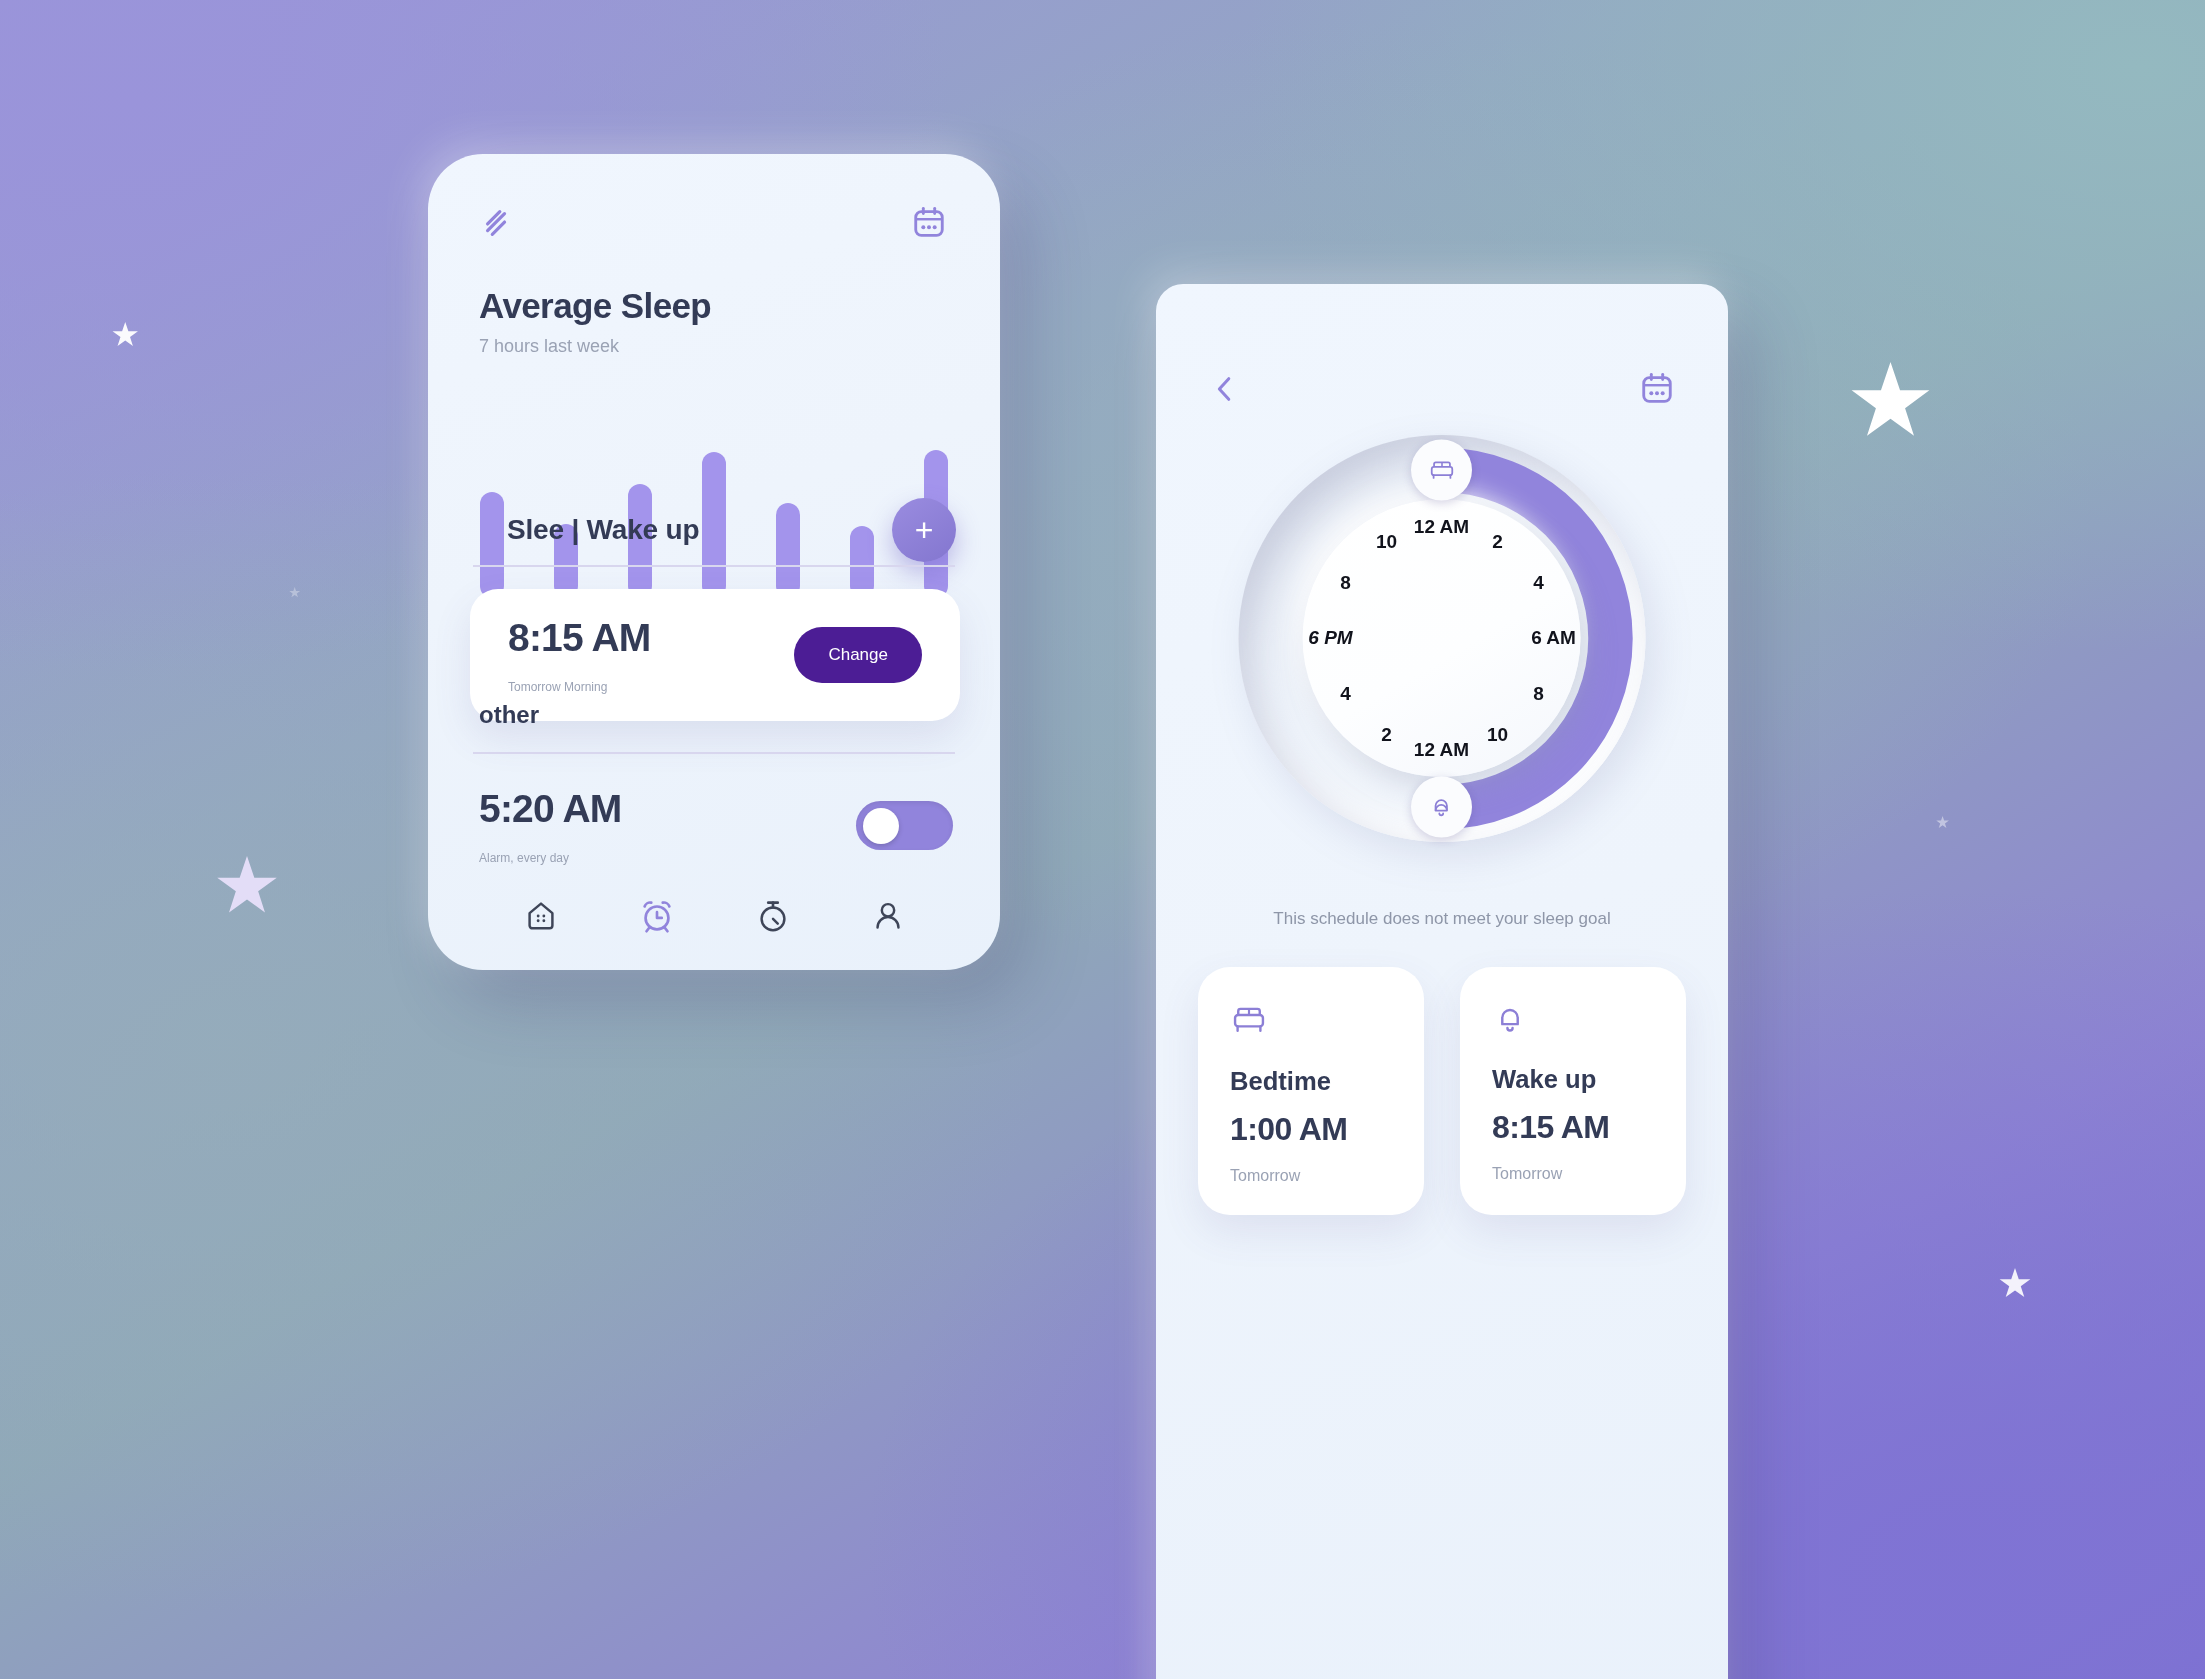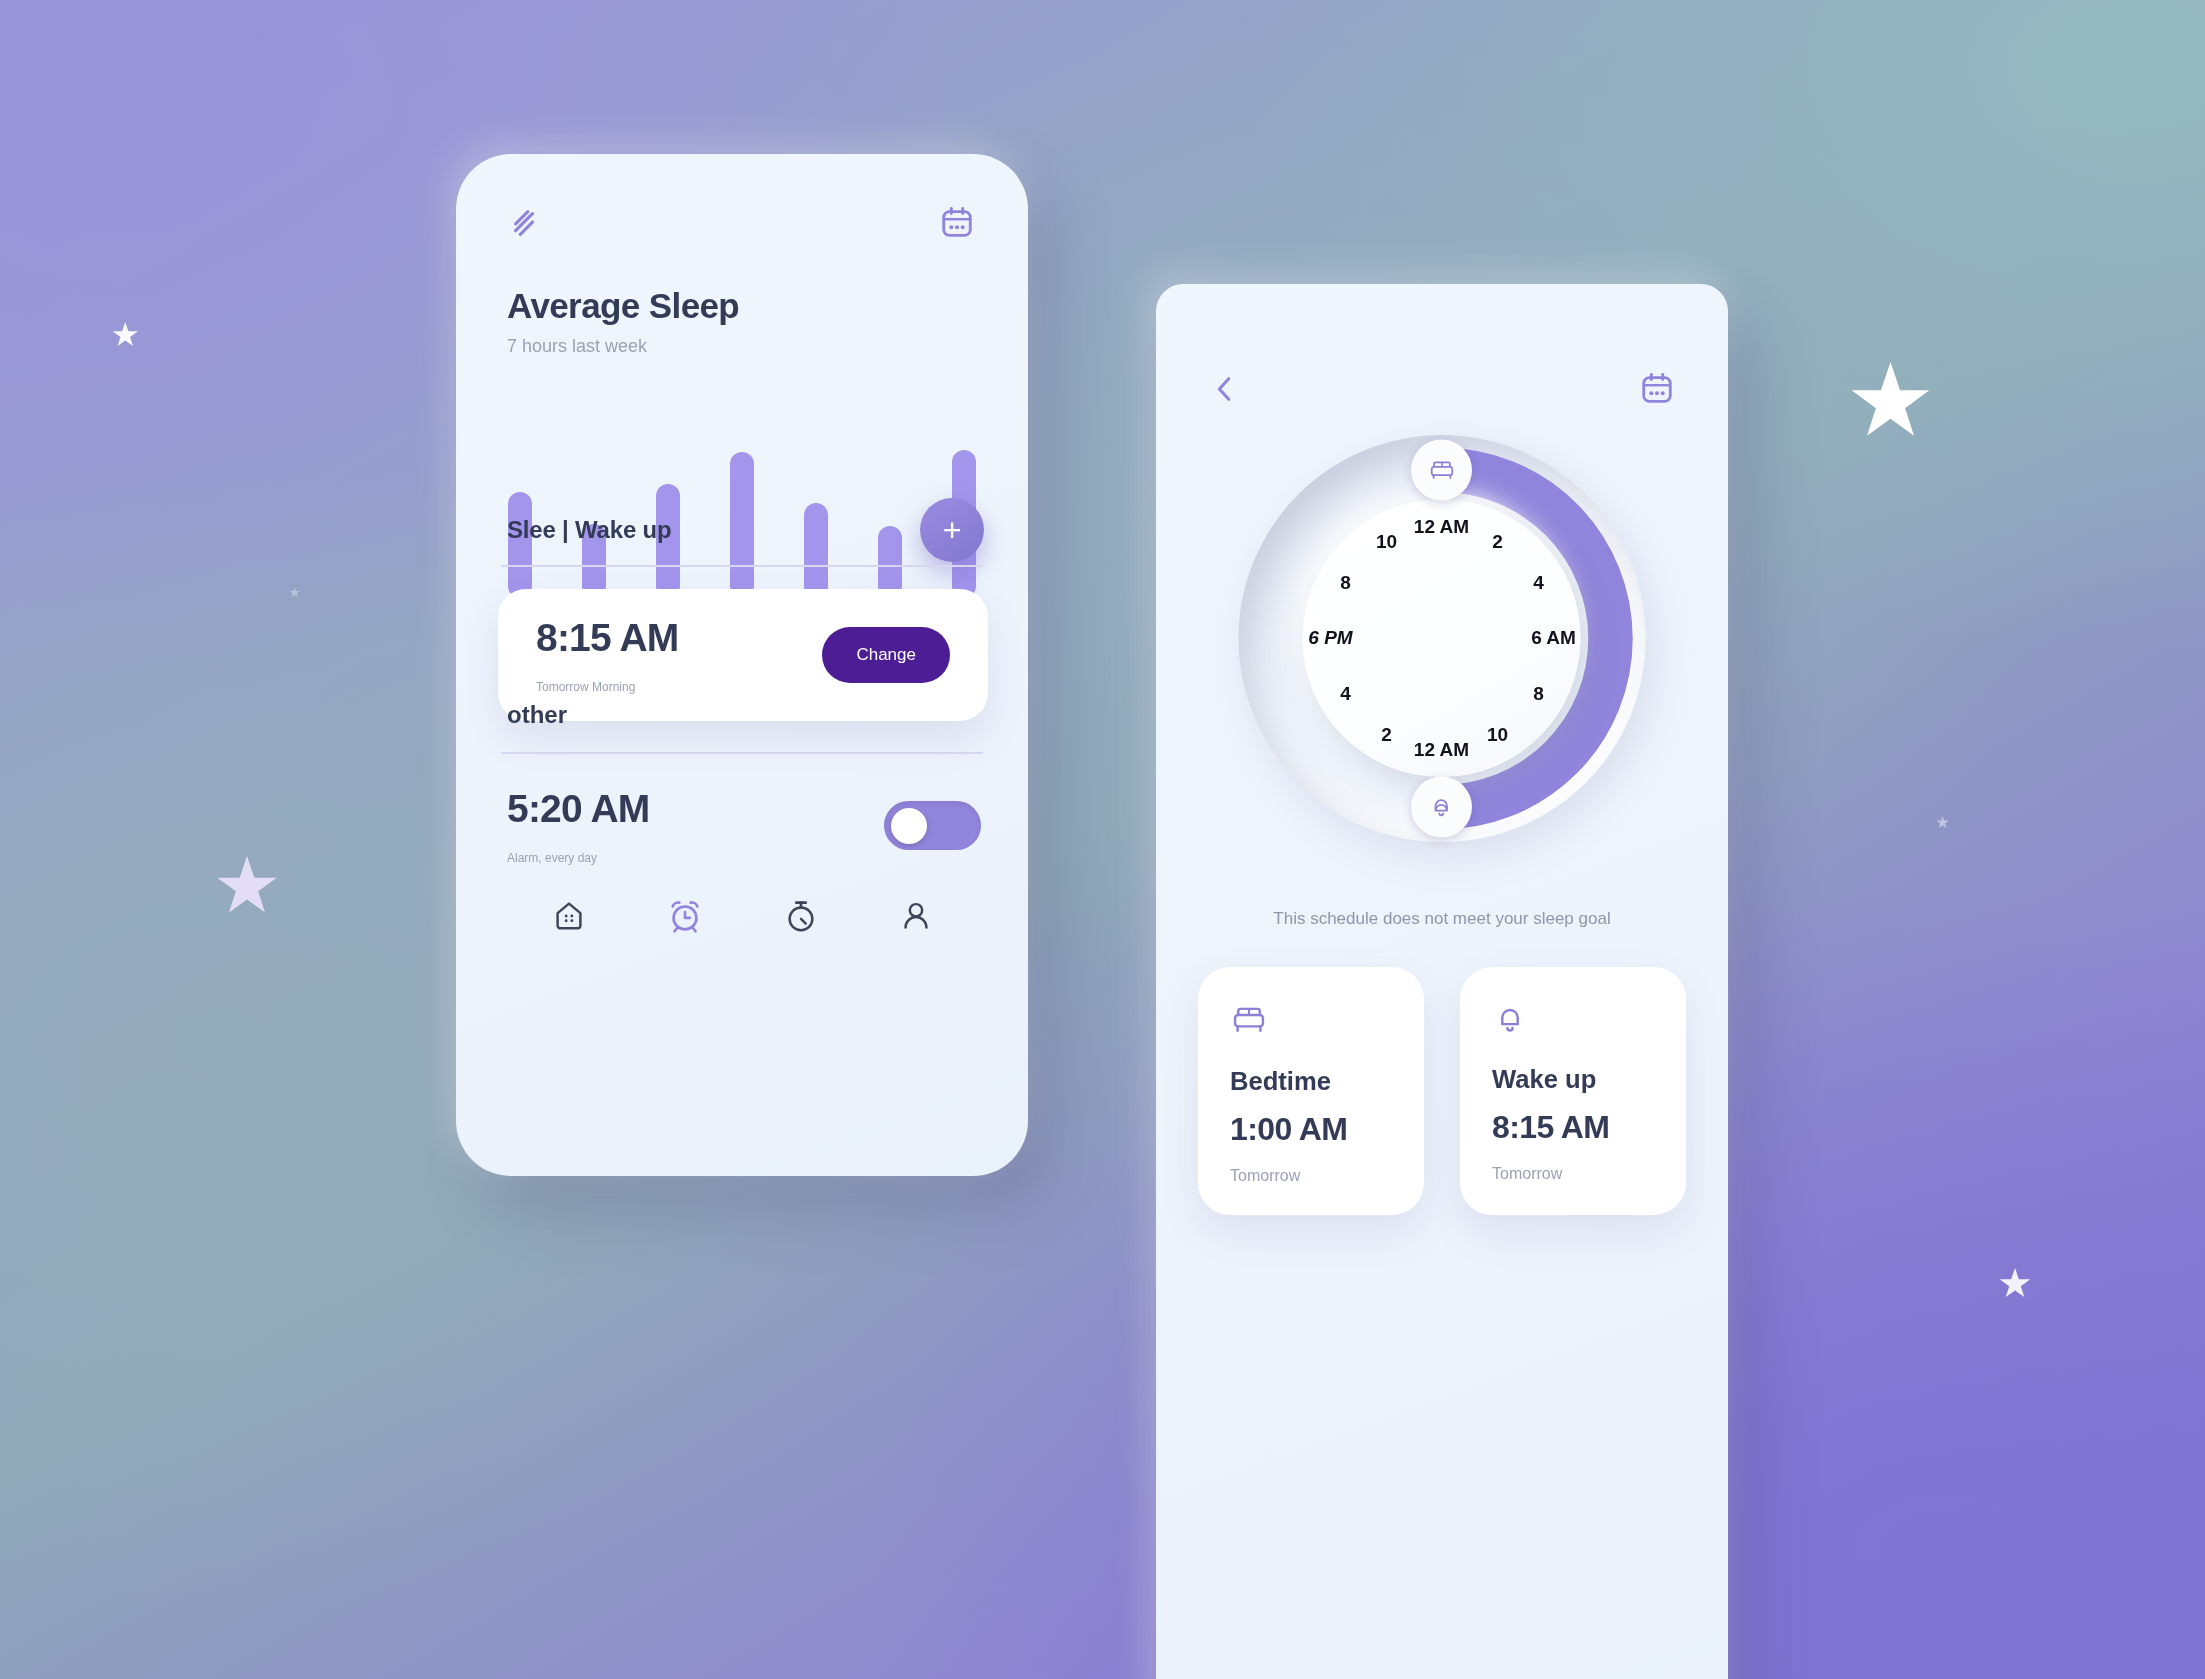--- a/index.html
+++ b/index.html
@@ -25,21 +25,21 @@
     clip-path: polygon(50% 0%, 61.8% 35%, 98% 35%, 68% 57%, 79% 91%, 50% 70%, 21% 91%, 32% 57%, 2% 35%, 38.2% 35%);
   }
 
   
   .phone {
     position: absolute;
     background: linear-gradient(160deg, #f0f6fe 0%, #eef4fc 45%, #e9f1fb 100%);
     border-radius: 55px;
   }
   #phone-left {
-    left: 456px; top: 154px; width: 572px; height: 1022px;
+    left: 428px; top: 154px; width: 572px; height: 816px;
     box-shadow: 24.6px 32px 66px rgba(60,50,110,0.22), -7.6px -9.5px 38px rgba(255,255,255,0.30);
   }
   #phone-right {
     left: 1156px; top: 284px; width: 572px; height: 1499px;
     border-radius: 27px;
     box-shadow: 24.6px 32px 66px rgba(60,50,110,0.22), -7.6px -9.5px 38px rgba(255,255,255,0.30);
   }
 
   
   .topbar {
@@ -66,21 +66,21 @@
   .chart-col { display: flex; flex-direction: column; align-items: center; width: 40px; }
   .bar { width: 24.6px; background: #a394ec; border-radius: 13.2px; }
   .bar-label {
     margin-top: 20px; font-size: 16px; font-weight: 700; color: #333b56;
   }
 
   .section-row {
     position: absolute; left: 51px; right: 44px;
     display: flex; align-items: center; justify-content: space-between;
   }
-  .section-title { font-size: 24px; font-weight: 600; color: #333b56; letter-spacing: -0.2px; }
+  .section-title { font-size: 28px; font-weight: 600; color: #333b56; letter-spacing: -0.2px; margin-left: 28px; }
   .fab {
     width: 64px; height: 64px; border-radius: 50%;
     background: linear-gradient(145deg, #9a8ce0, #8376cf);
     color: #fff; font-size: 32px; font-weight: 300; line-height: 1;
     display: flex; align-items: center; justify-content: center;
     border: none; cursor: pointer;
     box-shadow: 0 11.4px 24.6px rgba(125,110,205,0.45);
   }
   .divider { position: absolute; left: 45px; right: 45px; height: 1.5px; background: #d8d6ee; }
 

